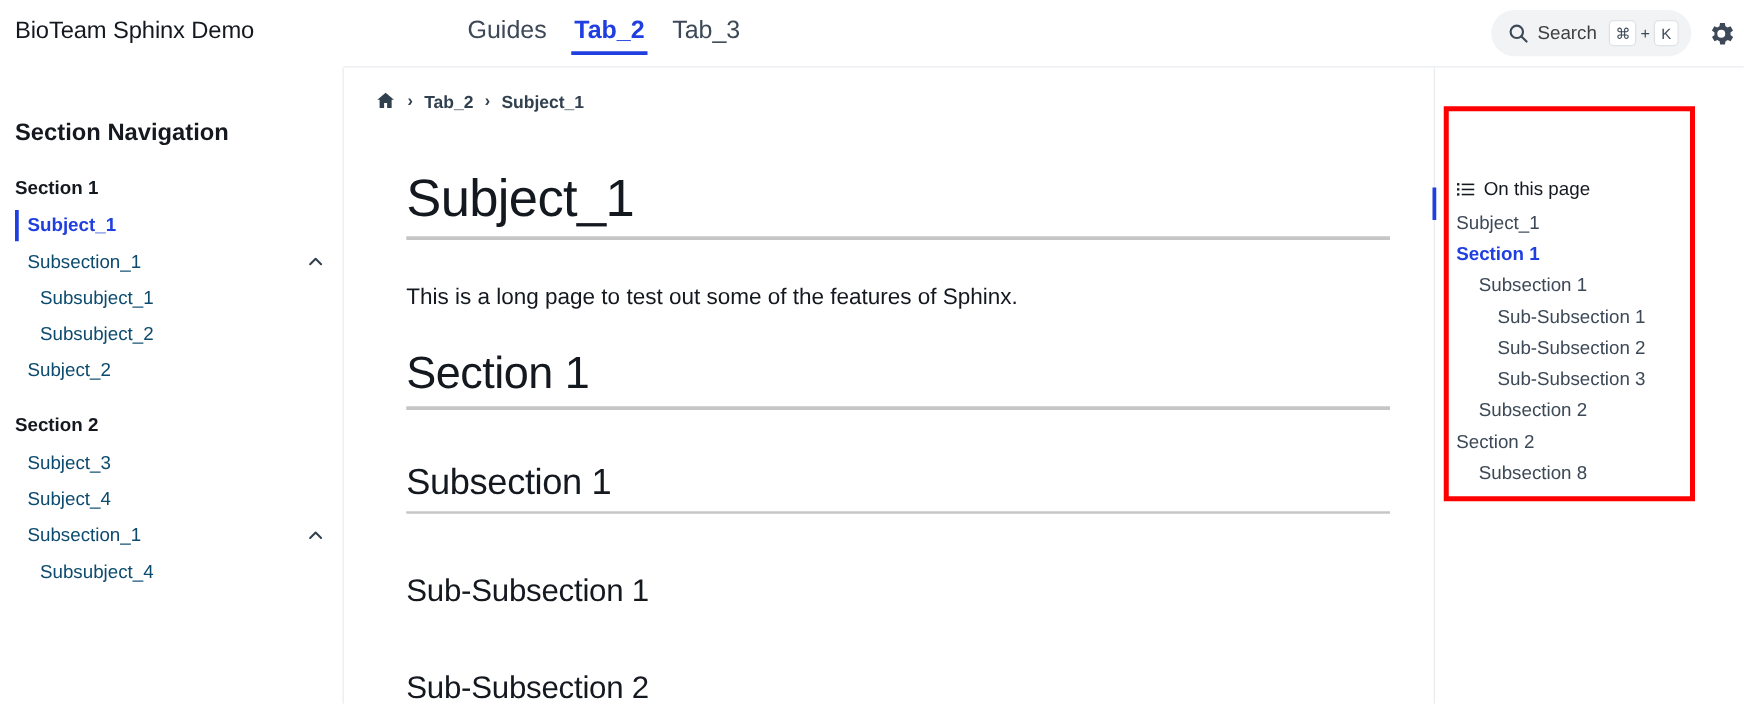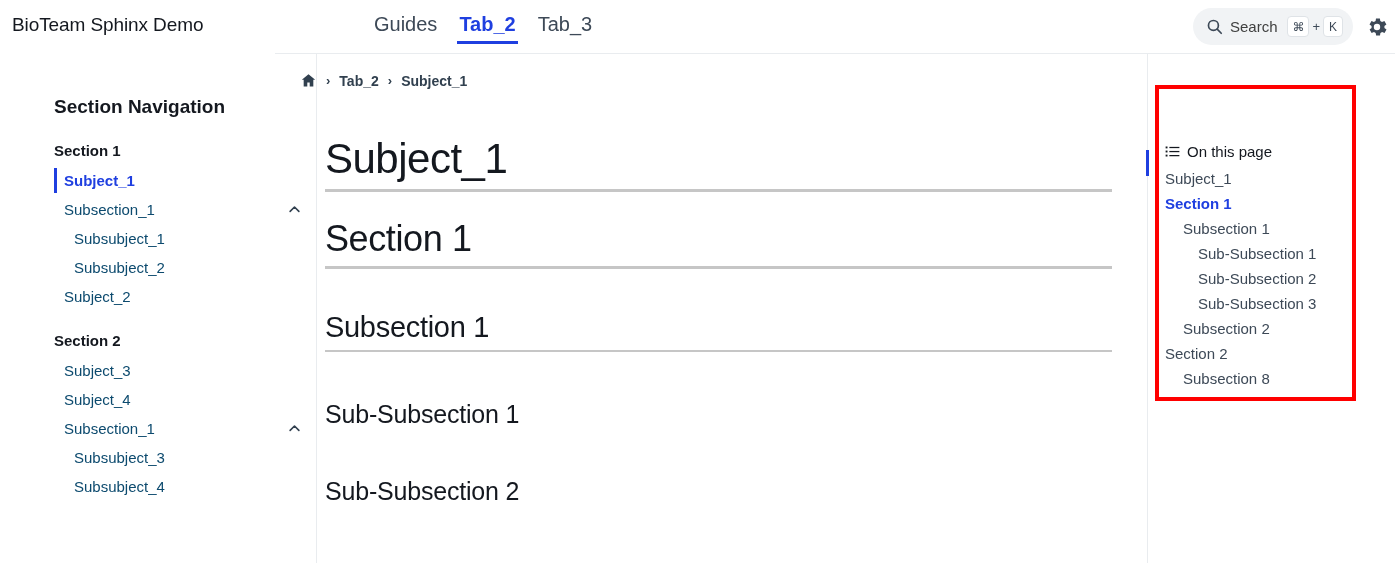--- a/index.html
+++ b/index.html
@@ -53,21 +53,21 @@
   }
   .kbd-plus { font-size: 13px; color: #3d4957; }
   .gear-btn {
     position: absolute; left: 1365px; top: 15px;
     width: 24px; height: 24px; cursor: pointer;
   }
 
   
   .sidebar {
     position: absolute; left: 0; top: 54px; width: 275px; height: 509px;
-    border-right: 1px solid #e9ecef; padding-top: 42px; margin-left: 42px;
+    border-right: 1px solid #e9ecef; padding-top: 42px;
   }
   .sidebar-title {
     font-size: 19px; font-weight: bold; color: #14181f;
     padding: 0 12px; margin-bottom: 19px;
   }
   .nav-caption {
     font-size: 15px; font-weight: bold; color: #14181f;
     padding: 5px 12px; margin-bottom: 2px;
   }
   .nav-item {
@@ -228,42 +228,40 @@
     </div>
     <div class="nav-item">
       <span class="nav-label">Subsection_1</span>
       <span class="nav-toggle">
         <svg width="15" height="15" viewBox="0 0 24 24" fill="none" stroke="#31404f" stroke-width="2.6" stroke-linecap="round" stroke-linejoin="round">
           <polyline points="5,15 12,8 19,15"></polyline>
         </svg>
       </span>
     </div>
     <div class="nav-item lvl2">
-      <span class="nav-label">Subsubject_3</span>
-    </div>
-    <div class="nav-item lvl2">
       <span class="nav-label">Subsubject_4</span>
     </div>
   </div>
 
   <div class="main">
     <div class="breadcrumb">
       <span>
         <svg width="17" height="17" viewBox="0 0 24 24" fill="#31404f">
           <path d="M12 3.2 2.6 11h2.6v9.4h5.1v-5.6h3.4v5.6h5.1V11h2.6z"></path>
         </svg>
       </span>
       <span class="crumb-sep">›</span>
       <span class="crumb">Tab_2</span>
       <span class="crumb-sep">›</span>
       <span class="crumb">Subject_1</span>
     </div>
 
     <div class="article">
       <h1 class="doc-h1">Subject_1</h1>
+      <p class="doc-p">This is a long page to test out some of the features of Sphinx.</p>
       <h2 class="doc-h2">Section 1</h2>
       <h3 class="doc-h3">Subsection 1</h3>
       <h4 class="doc-h4">Sub-Subsection 1</h4>
       <h4 class="doc-h4">Sub-Subsection 2</h4>
     </div>
   </div>
 
   <div class="toc-rail"></div>
   <div class="toc-active-bar"></div>
 

